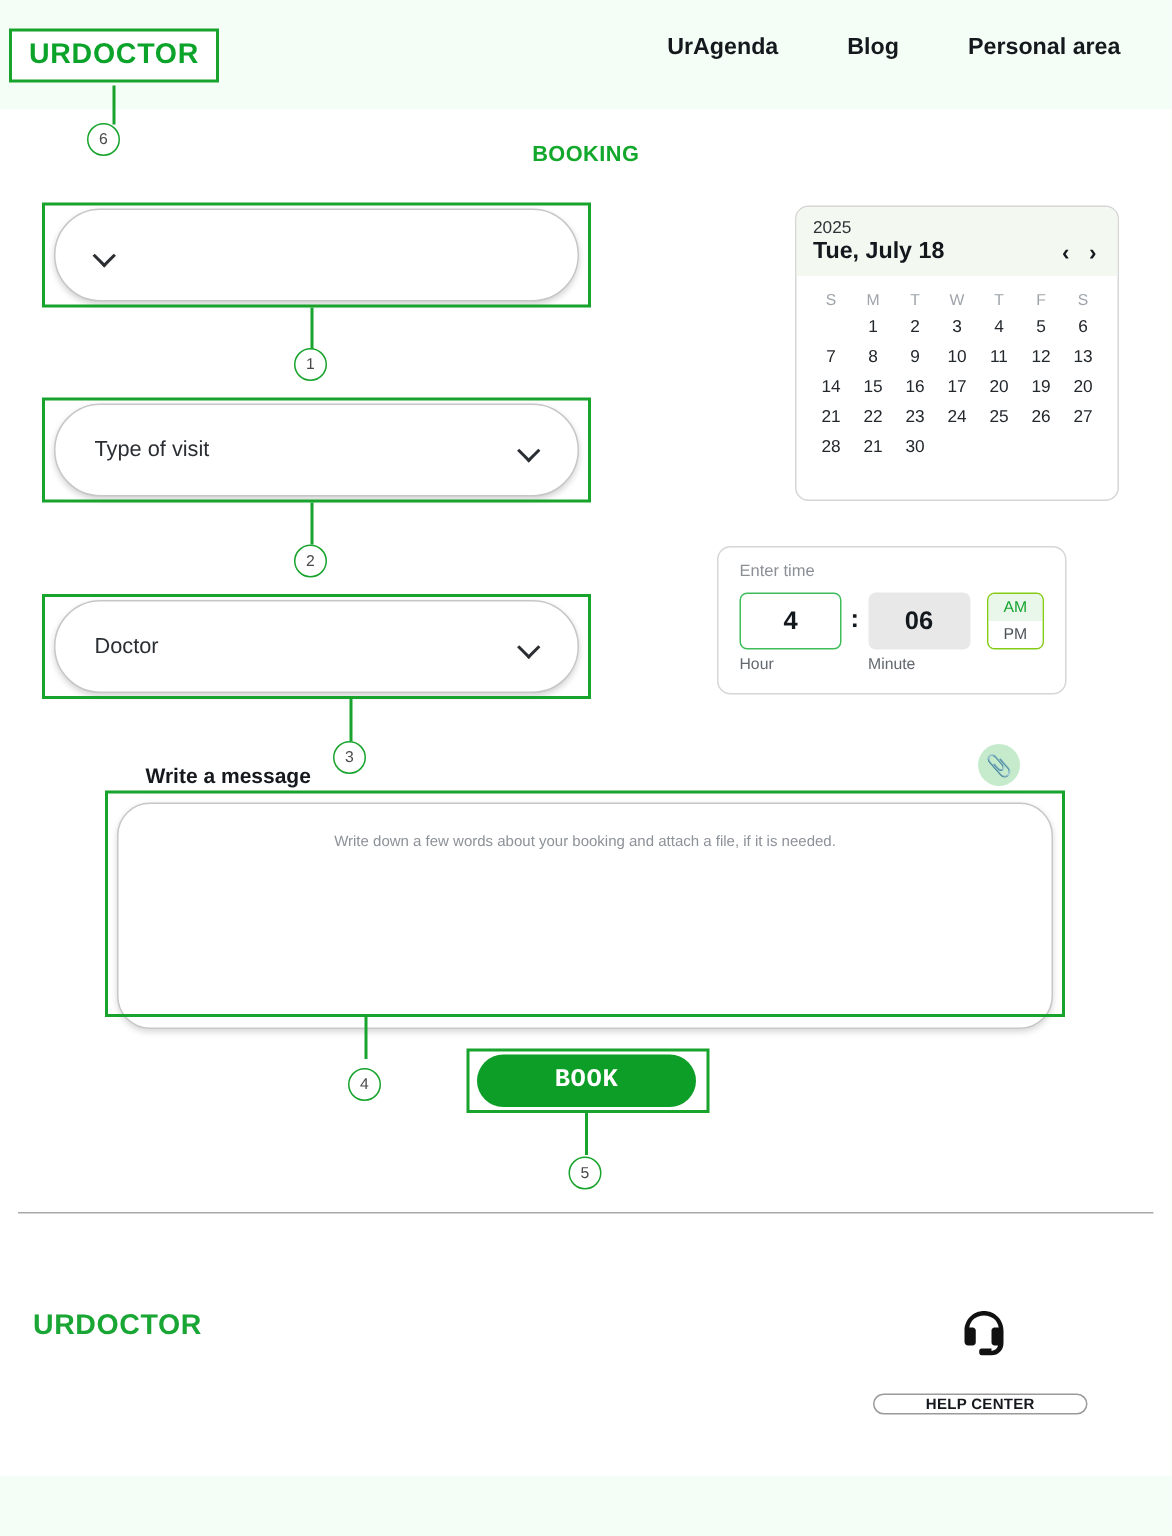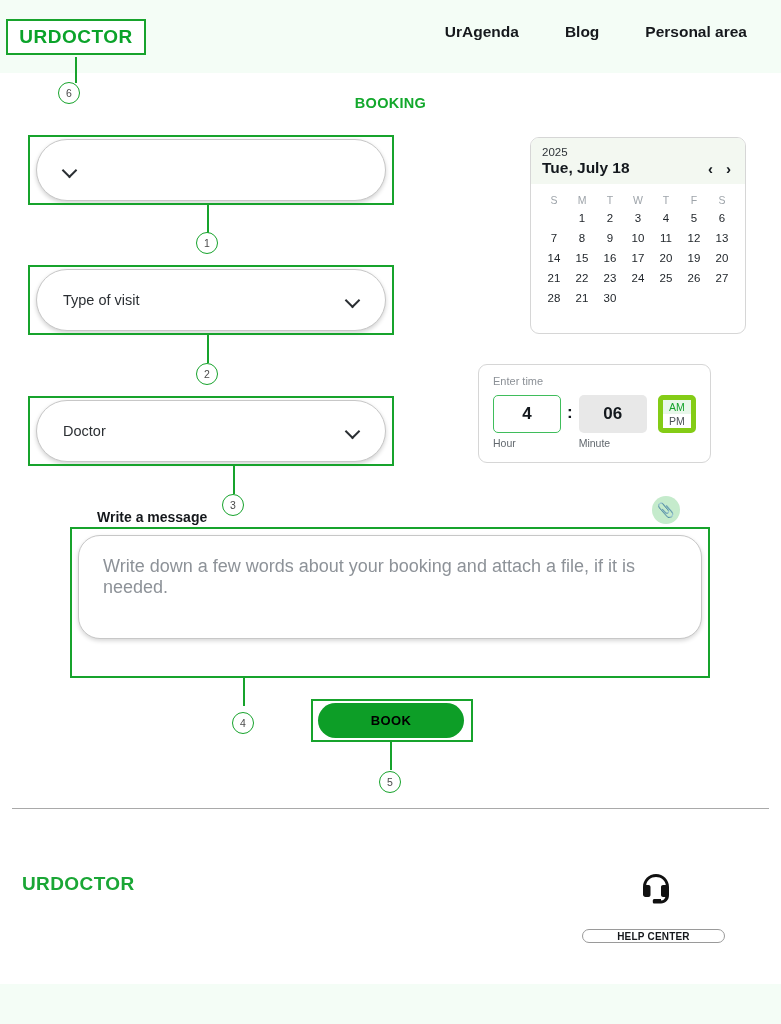--- a/index.html
+++ b/index.html
@@ -92,50 +92,50 @@
     color: #13181d; font-size: 17px; font-weight: 700;
   }
   .min-box {
     width: 68px; height: 38px; border-radius: 5px; background: #e8e8e8;
     display: flex; align-items: center; justify-content: center;
     color: #13181d; font-size: 17px; font-weight: 700;
   }
   .sub { color: #62686e; font-size: 10.5px; margin-top: 4px; text-align: left; }
   .colon { color: #13181d; font-size: 17px; font-weight: 700; padding: 8px 6px 0 6px; }
   .ampm {
-    width: 44px; height: 38px; border: 5px solid #84cc16; border-radius: 5px; margin-left: 11px;
+    width: 44px; height: 38px; border: 1px solid #84cc16; border-radius: 5px; margin-left: 11px;
     display: flex; flex-direction: column; overflow: hidden;
   }
   .am { flex: 1; background: #e8f7ea; color: #14a32c; font-size: 10.5px;
         display: flex; align-items: center; justify-content: center; }
   .pm { flex: 1; background: #ffffff; color: #4c5257; font-size: 10.5px;
         display: flex; align-items: center; justify-content: center; }
 
   
   .msg-label {
     position: absolute; left: 97px; top: 509px; color: #15181c; font-size: 14px; font-weight: 700;
   }
   .clip {
     position: absolute; left: 652px; top: 496px; width: 28px; height: 28px; border-radius: 50%;
     background: #c5ebcc; display: flex; align-items: center; justify-content: center;
     color: #2b5e35; font-size: 14px;
   }
   .textarea {
-    position: absolute; left: 78px; top: 535px; width: 624px; height: 104px;
+    position: absolute; left: 78px; top: 535px; width: 624px; height: 151px;
     border: 1px solid #c7c7c7; border-radius: 22px; background: #ffffff;
     box-shadow: 0 2px 4px rgba(0,0,0,.16); padding: 20px 24px;
-    color: #8d9298; font-size: 18px; z-index: 3;
+    color: #8d9298; font-size: 10px; z-index: 3; text-align: center;
   }
 
   
   .book-btn {
     position: absolute; left: 318px; top: 703px; width: 146px; height: 35px;
     border-radius: 18px; background: #0d9e27; border: none;
-    color: #000000; font-size: 13px; font-weight: 700; letter-spacing: .4px;
-    display: flex; align-items: center; justify-content: center; z-index: 3; cursor: pointer;
+    color: #ffffff; font-size: 17px; font-weight: 700; letter-spacing: .4px;
+    display: flex; align-items: center; justify-content: center; z-index: 3; cursor: pointer; font-family: Liberation Mono, monospace;
   }
 
   
   .divider { position: absolute; left: 12px; top: 808px; width: 757px; height: 1px; background: #a9a9a9; }
   .foot-logo { position: absolute; left: 22px; top: 873px; color: #1aa635; font-size: 19px; font-weight: 700; letter-spacing: .4px; }
   .foot-lines { position: absolute; left: 22px; top: 902px; }
   .foot-lines div { color: #3b3f44; font-size: 7.6px; line-height: 10.2px; }
   .foot-lines div:last-child { text-decoration: underline; }
   .headset { position: absolute; left: 637px; top: 871px; width: 38px; height: 38px; }
   .help-btn {

